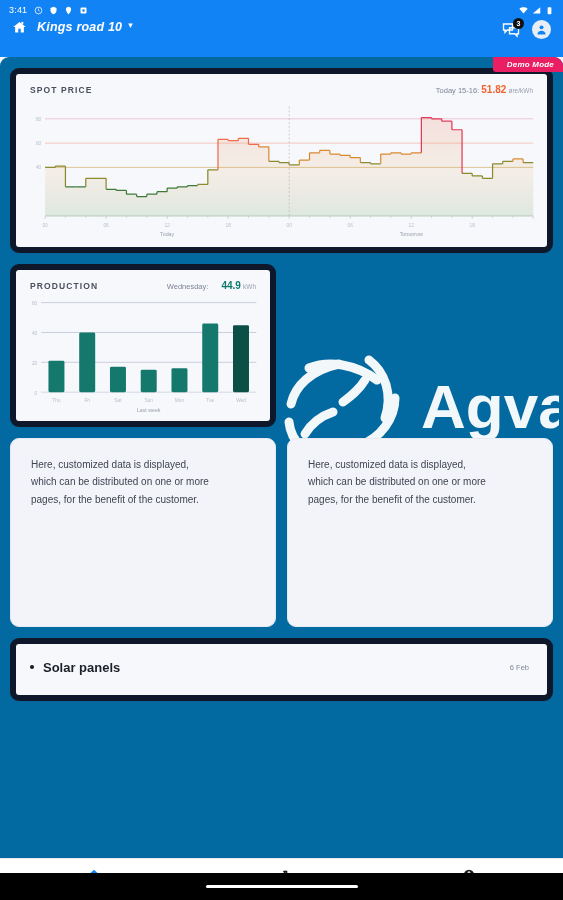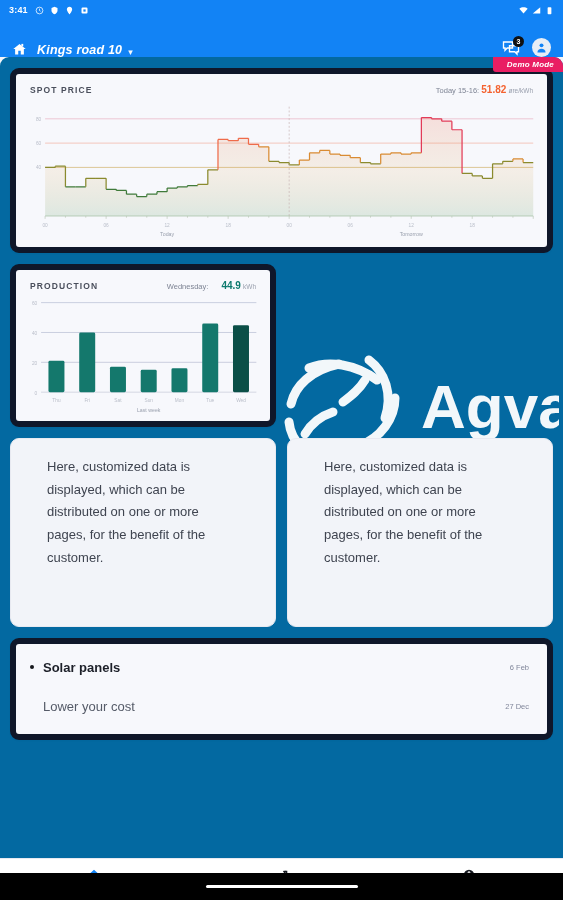--- a/index.html
+++ b/index.html
@@ -7,31 +7,31 @@
   body {
     font-family:"Liberation Sans", sans-serif;
     background:#f4f6fa;
     -webkit-font-smoothing:antialiased;
   }
 
   
   .statusbar {
     height:20px; background:#1283f5; color:#fff;
     display:flex; align-items:center; padding:0 9px;
-    font-size:9px; font-weight:700; letter-spacing:.2px;
+    font-size:9px; font-weight:400; letter-spacing:.2px;
   }
   .sb-time { margin-right:7px; }
   .sb-icons-left { display:flex; align-items:center; gap:6px; }
   .sb-right { margin-left:auto; display:flex; align-items:center; gap:4px; }
   .sb-ico { width:9px; height:9px; display:block; }
 
   
   .appbar {
     height:37px; background:#1283f5; color:#fff;
-    display:flex; align-items:flex-end; padding:0 12px; position:relative;
+    display:flex; align-items:flex-start; padding:0 12px; position:relative;
   }
   .ab-home { width:15px; height:15px; margin-right:10px; flex:none; }
   .ab-title {
     font-size:12.5px; font-style:italic; font-weight:700; letter-spacing:.2px;
   }
   .ab-caret { margin-left:6px; font-size:9px; opacity:.95; }
   .ab-right { margin-left:auto; display:flex; align-items:center; gap:12px; }
   .ab-chat { position:relative; width:18px; height:18px; }
   .badge {
     position:absolute; top:-3px; right:-4px;
@@ -101,23 +101,22 @@
   }
 
   
   .info-row { display:flex; gap:11px; margin:0 10px 11px 10px; }
   .info-card {
     flex:1; background:#f2f4f9; border:1px solid #e7e9f1;
     border-radius:9px; height:189px;
     padding:17px 20px; position:relative; z-index:1;
   }
   .info-text {
-    font-size:13px; line-height:1.75; color:#3f4450;
+    font-size:10px; line-height:1.75; color:#3f4450;
     max-width:178px;
-    margin-left:16px;
   }
 
   
   .msg-card { margin-bottom:0; }
   .msg-list { padding:4px 0 8px 0; }
   .msg-row {
     display:flex; align-items:center;
     padding:12px 18px 12px 14px;
   }
   .msg-bullet {
@@ -436,25 +435,20 @@
     </div>
   </div>
 
   <div class="card msg-card">
     <div class="msg-list" id="msg-list">
         <div class="msg-row">
           <span class="msg-bullet"></span>
           <span class="msg-label">Solar panels</span>
           <span class="msg-date">6 Feb</span>
         </div>
-        <div class="msg-row">
-          <span class="msg-bullet read"></span>
-          <span class="msg-label read">Lower your cost</span>
-          <span class="msg-date">27 Dec</span>
-        </div>
       </div>
   </div>
 
   <div class="botnav">
     <div class="nav-item active">
       <svg class="nav-ico" viewBox="0 0 24 24">
           <path d="M12 3L3 11v10h6v-7h6v7h6V11z" fill="#1283f5"></path>
         </svg>
       <span class="nav-label">Home</span>
     </div>

